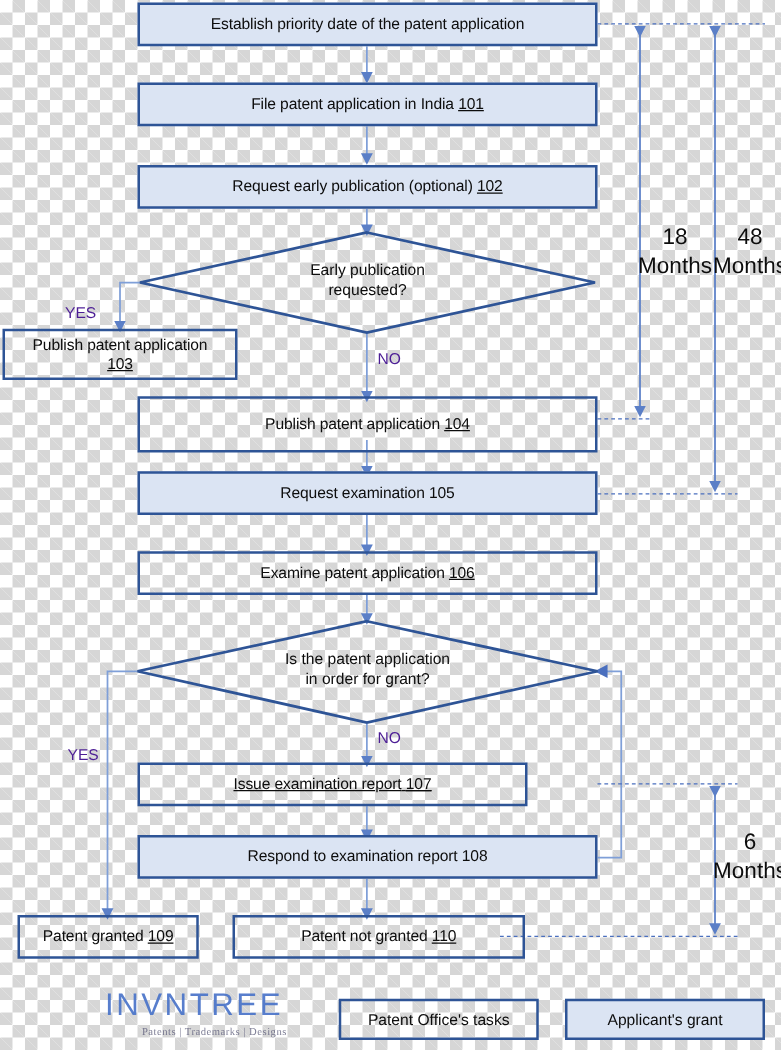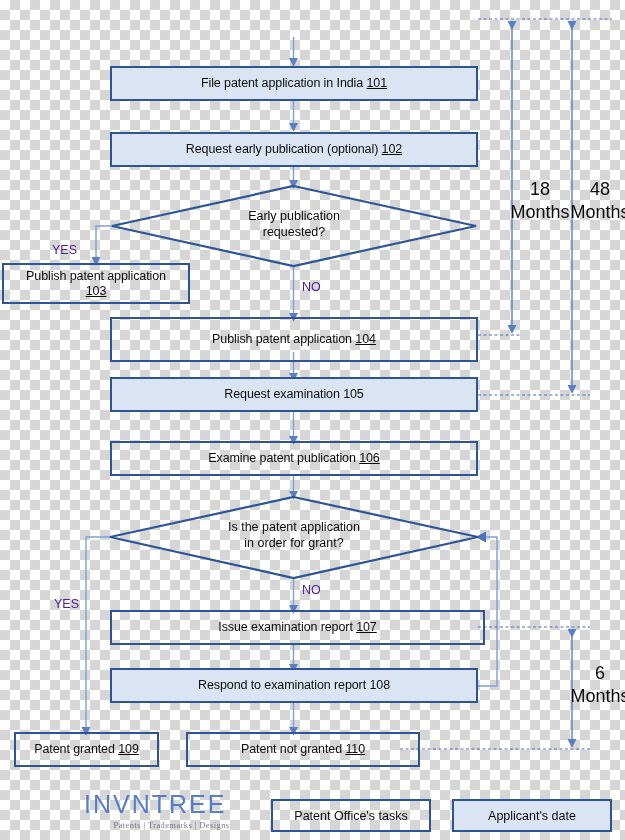--- a/index.html
+++ b/index.html
@@ -134,20 +134,23 @@
       <line x1="572" y1="25" x2="572" y2="389" marker-start="url(#ah)" marker-end="url(#ah)"></line>
       <line x1="572" y1="633" x2="572" y2="743" marker-start="url(#ah)" marker-end="url(#ah)"></line>
     </g>
 
     <g fill="none" stroke="#2e5496" stroke-width="2.2">
       <polygon points="293.5,186 476,226 293.5,266 112,226"></polygon>
       <polygon points="293.5,497 478,537 293.5,578 110,537"></polygon>
     </g>
   </svg>
 
+  <div class="node fill" style="left:110px;top:2px;width:368px;height:35px;">
+    <span>Establish priority date of the patent application</span>
+  </div>
 
   <div class="node fill" style="left:110px;top:66px;width:368px;height:35px;justify-content:center;">
     <span><span>File patent application in India</span>&nbsp;<span class="u">101</span></span>
   </div>
 
   <div class="node fill" style="left:110px;top:132px;width:368px;height:35px;">
     <span><span>Request early publication (optional)</span>&nbsp;<span class="u">102</span></span>
   </div>
 
   <div class="node clear" style="left:2px;top:263px;width:188px;height:41px;">
@@ -156,24 +159,24 @@
 
   <div class="node clear" style="left:110px;top:317px;width:368px;height:45px;">
     <span><span>Publish patent application</span>&nbsp;<span class="u">104</span></span>
   </div>
 
   <div class="node fill" style="left:110px;top:377px;width:368px;height:35px;">
     <span>Request examination 105</span>
   </div>
 
   <div class="node clear" style="left:110px;top:441px;width:368px;height:35px;">
-    <span><span>Examine patent publication</span>&nbsp;<span class="u">106</span></span>
-  </div>
-
-  <div class="node clear" style="left:110px;top:610px;width:375px;height:35px;">
+    <span><span>Examine patent application</span>&nbsp;<span class="u">106</span></span>
+  </div>
+
+  <div class="node clear" style="left:110px;top:610px;width:312px;height:35px;text-decoration:underline;">
     <span><span>Issue examination report</span>&nbsp;<span class="u">107</span></span>
   </div>
 
   <div class="node fill" style="left:110px;top:668px;width:368px;height:35px;">
     <span>Respond to examination report 108</span>
   </div>
 
   <div class="node clear" style="left:14px;top:732px;width:145px;height:35px;">
     <span><span>Patent granted</span>&nbsp;<span class="u">109</span></span>
   </div>
@@ -207,21 +210,21 @@
   </div>
   <div class="span-label" style="left:568px;top:662px;width:64px;">
     <span>6</span><br>
     <span>Months</span>
   </div>
 
   <div class="legend-box clear" style="left:271px;top:799px;width:160px;height:33px;">
     <span>Patent Office's tasks</span>
   </div>
   <div class="legend-box fill" style="left:452px;top:799px;width:160px;height:33px;">
-    <span>Applicant's date</span>
+    <span>Applicant's grant</span>
   </div>
 
   <div id="logo">
     <div class="word">INVNTREE</div>
     <div class="tag">Patents | Trademarks | Designs</div>
   </div>
 
 </div>
 
 </body></html>

